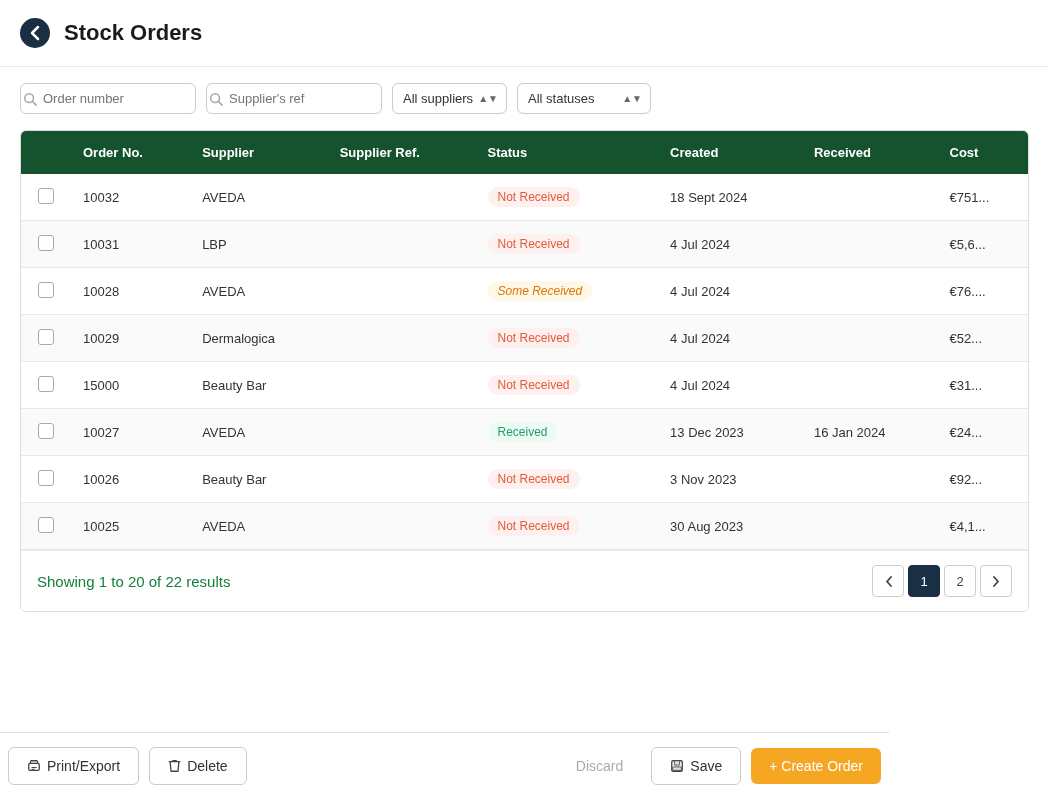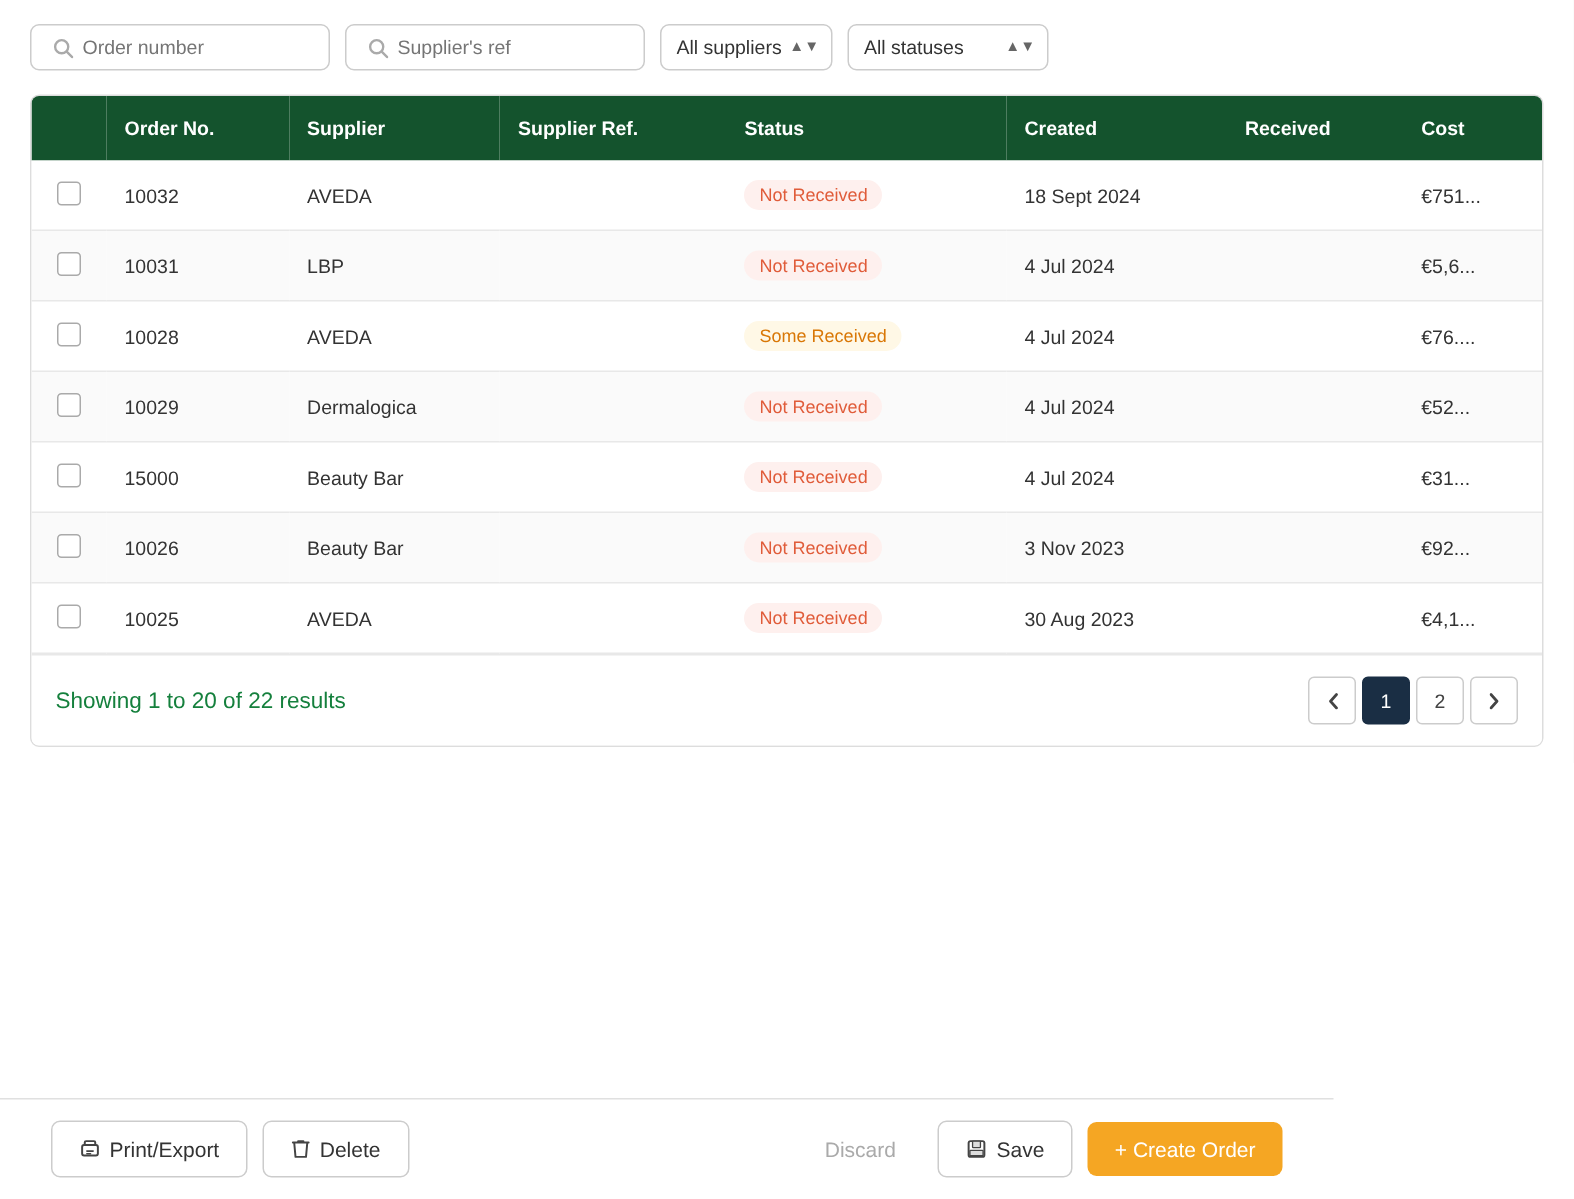--- a/index.html
+++ b/index.html
@@ -46,21 +46,21 @@
       display: flex;
       gap: 10px;
       padding: 16px 20px;
       align-items: center;
     }
     .search-box {
       display: flex;
       align-items: center;
       border: 1px solid #ccc;
       border-radius: 6px;
-      padding: 7px 14px;
+      padding: 7px 2px;
       gap: 6px;
       background: #fff;
       justify-content: flex-end;
     }
     .search-box input {
       border: none;
       outline: none;
       font-size: 13px;
       color: #555;
       width: 150px;
@@ -150,20 +150,21 @@
       font-size: 12px;
       font-weight: 500;
     }
     .status-not-received {
       background: #fef0ee;
       color: #e05c3a;
     }
     .status-some-received {
       background: #fff8e6;
       color: #d97706;
+      font-style: italic;
     }
     .status-received {
       background: #edfaf3;
       color: #22a06b;
     }
     
     .pagination-bar {
       display: flex;
       align-items: center;
       justify-content: space-between;
@@ -201,21 +202,21 @@
     
     .footer {
       position: fixed;
       bottom: 0;
       left: 0;
       width: 889px;
       background: #fff;
       border-top: 1px solid #e0e0e0;
       display: flex;
       align-items: center;
-      padding: 14px 34px;
+      padding: 14px 8px;
       gap: 10px;
     }
     .footer-left {
       display: flex;
       gap: 10px;
       flex: 1;
     }
     .btn {
       display: flex;
       align-items: center;
@@ -251,20 +252,28 @@
     .main-content {
       flex: 1;
       padding-bottom: 80px;
     }
   </style>
 </head>
 <body>
 
 <div class="page">
 
+  <div class="header">
+    <div class="back-btn">
+      <svg width="10" height="16" viewBox="0 0 10 16">
+        <path d="M8 2L2 8L8 14" stroke="#fff" stroke-width="2.5" stroke-linecap="round" stroke-linejoin="round" fill="none"></path>
+      </svg>
+    </div>
+    <h1 class="page-title">Stock Orders</h1>
+  </div>
 
   <div class="main-content">
 
     <div class="filters">
       <div class="search-box">
         <svg class="search-icon-svg" width="14" height="14" viewBox="0 0 16 16" fill="none">
           <circle cx="7" cy="7" r="5" stroke="#aaa" stroke-width="1.8"></circle>
           <line x1="11" y1="11" x2="15" y2="15" stroke="#aaa" stroke-width="1.8" stroke-linecap="round"></line>
         </svg>
         <input type="text" placeholder="Order number" style="">
@@ -379,20 +388,34 @@
         <span class="status-badge status-not-received">Not Received</span>
       </td>
       <td>4 Jul 2024</td>
       <td></td>
       <td>€31...</td>
     </tr>
             <tr>
       <td>
         <span class="checkbox"></span>
       </td>
+      <td>10027</td>
+      <td>AVEDA</td>
+      <td></td>
+      <td>
+        <span class="status-badge status-received">Received</span>
+      </td>
+      <td>13 Dec 2023</td>
+      <td>16 Jan 2024</td>
+      <td>€24...</td>
+    </tr>
+            <tr>
+      <td>
+        <span class="checkbox"></span>
+      </td>
       <td>10026</td>
       <td>Beauty Bar</td>
       <td></td>
       <td>
         <span class="status-badge status-not-received">Not Received</span>
       </td>
       <td>3 Nov 2023</td>
       <td></td>
       <td>€92...</td>
     </tr>

